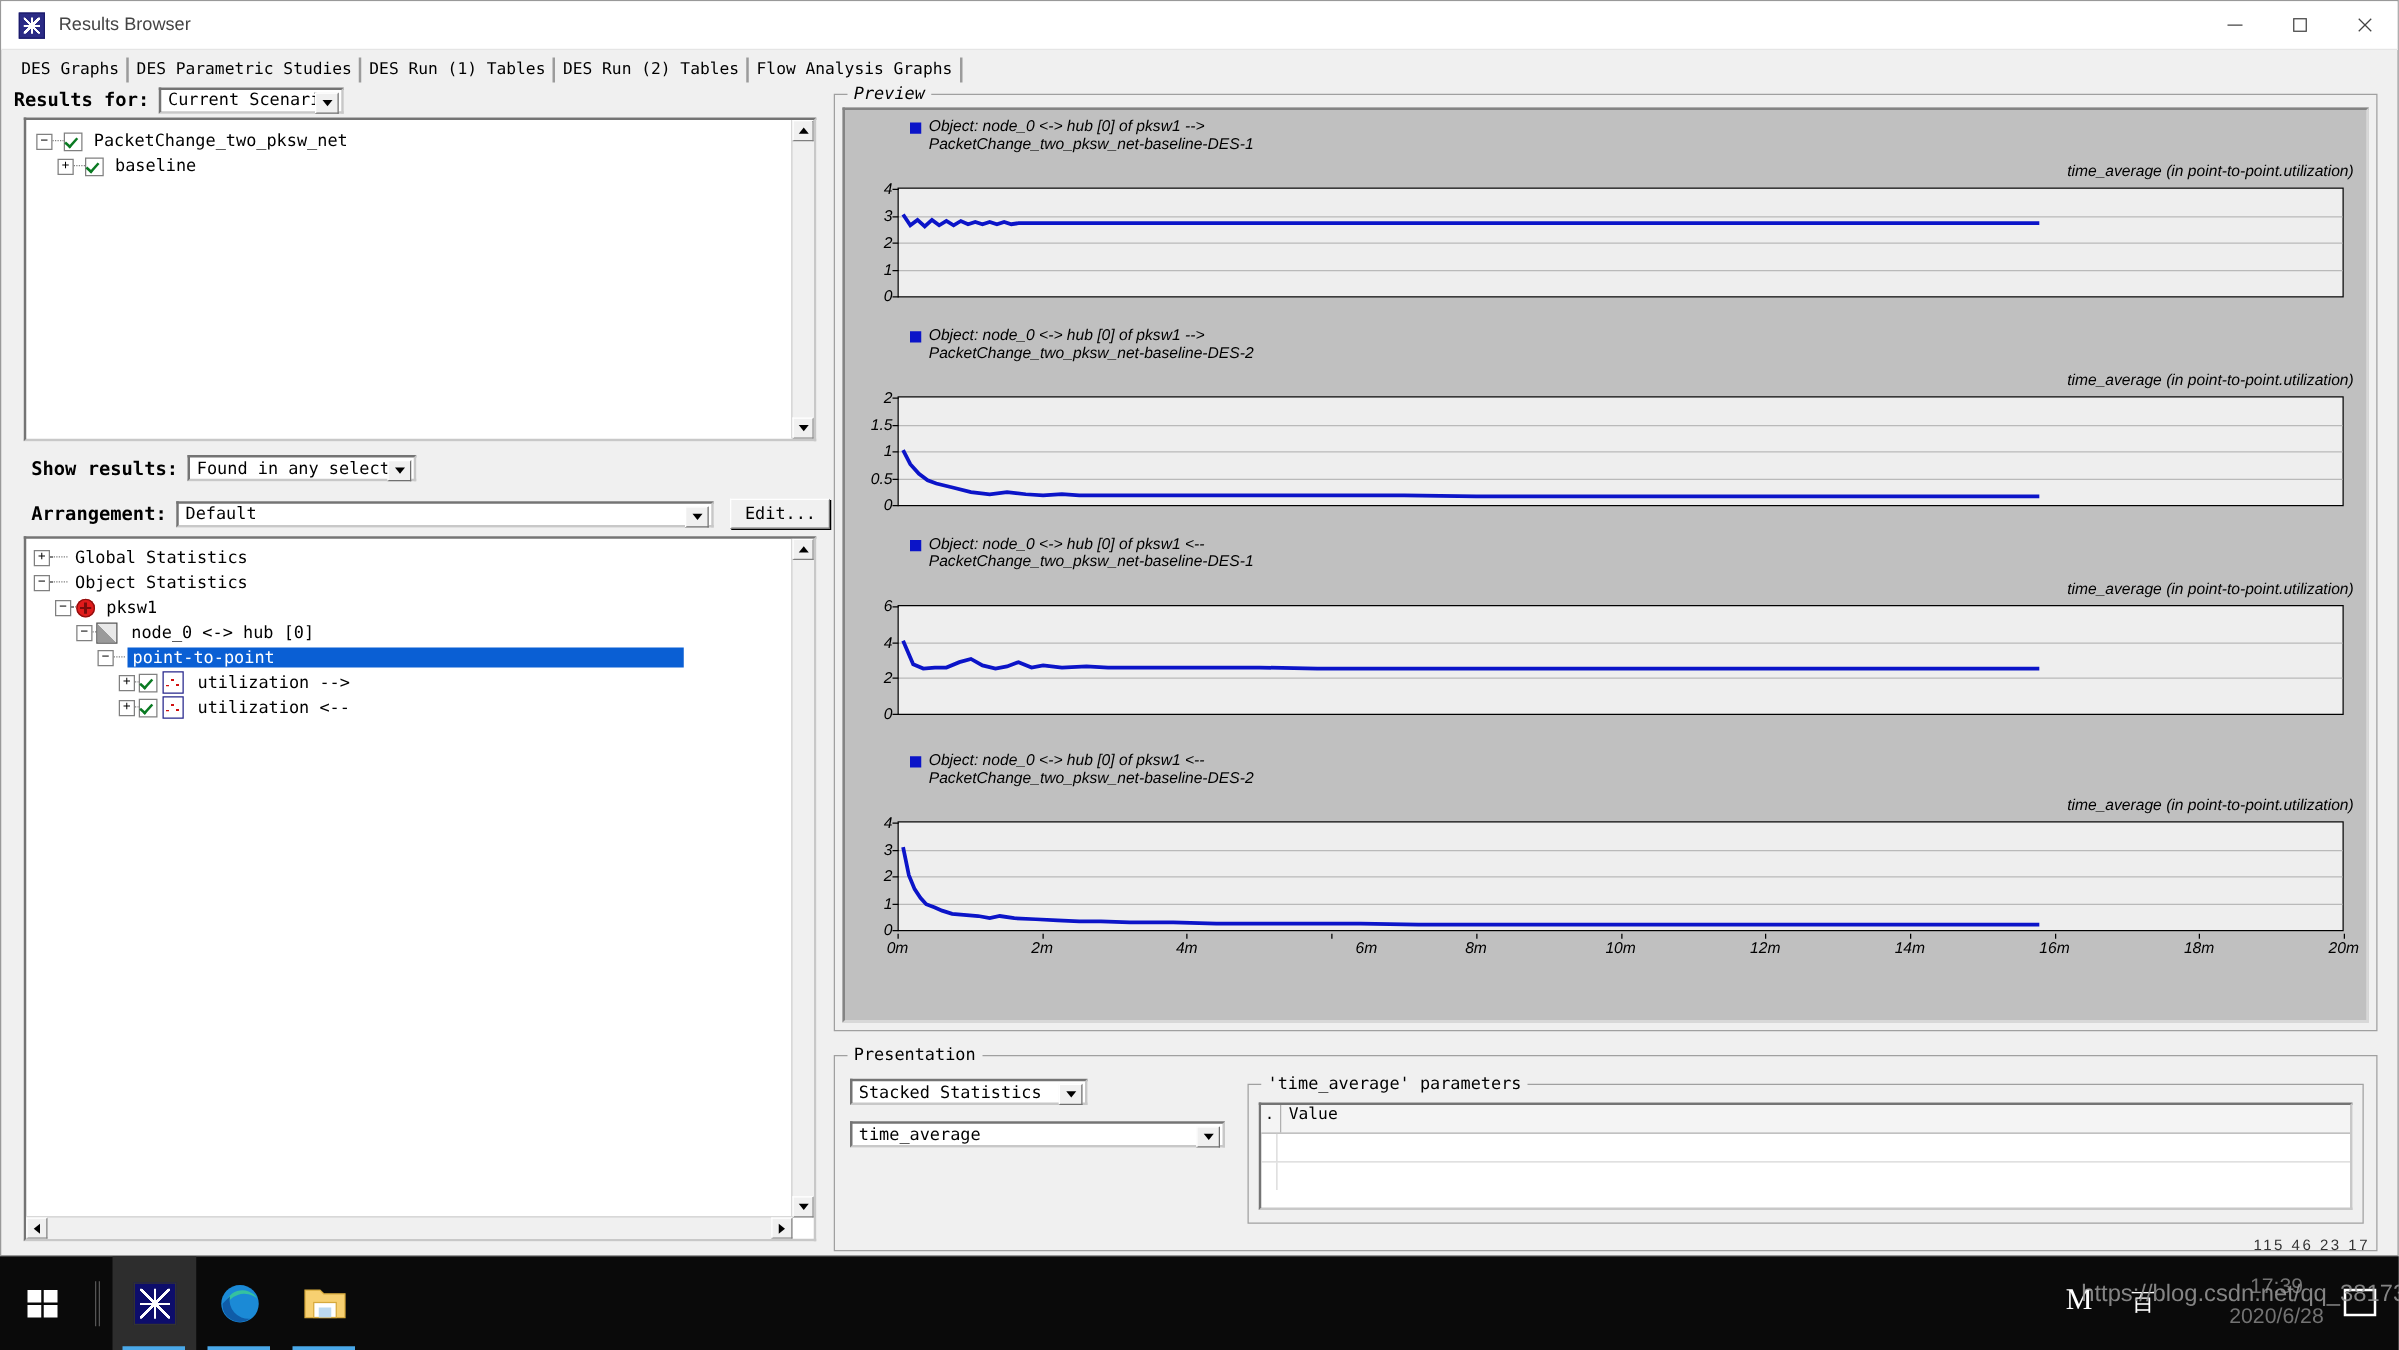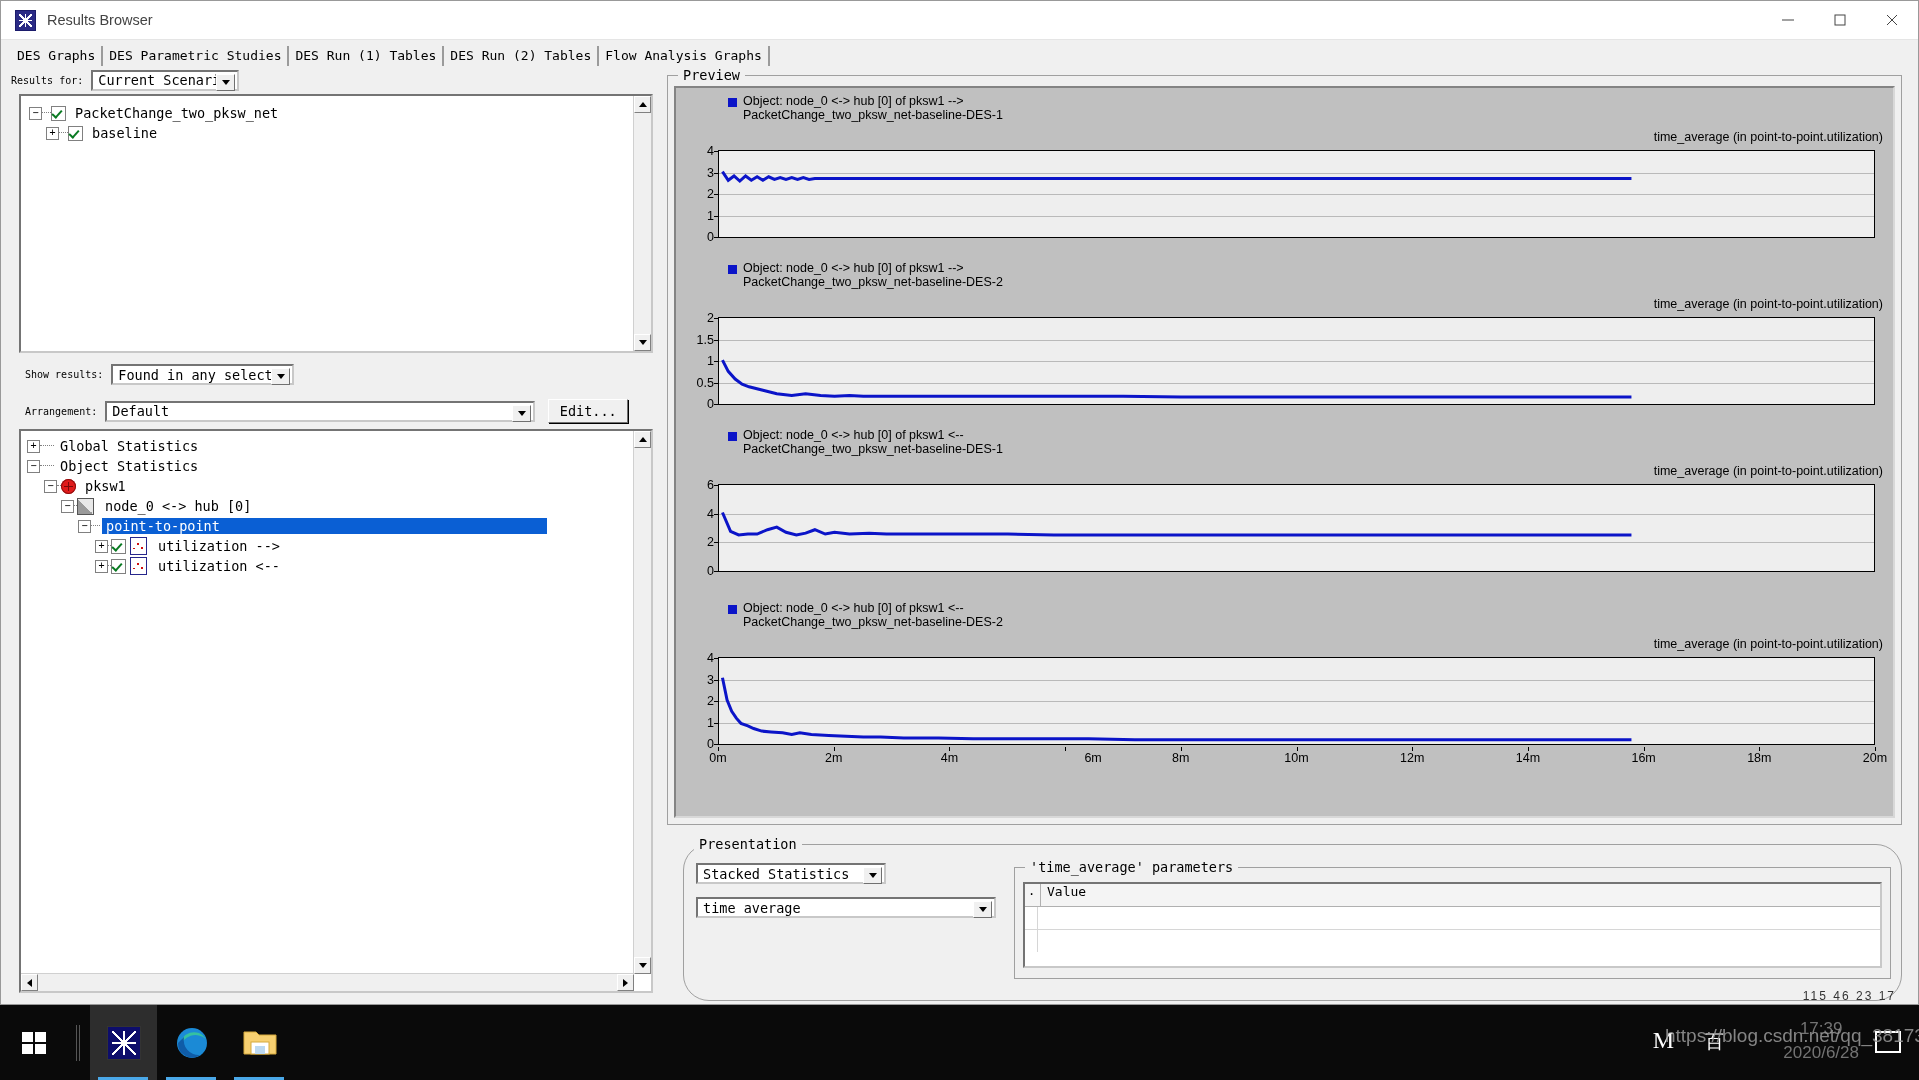--- a/index.html
+++ b/index.html
@@ -34,21 +34,21 @@
   .tab{padding:2px 6px 2px 6px;border-right:2px solid #9b9b9b;line-height:16px;
        font-size:13px;white-space:nowrap;}
   .tab.first{padding-left:2px;}
 
   
   .content{position:absolute;left:0;top:66px;right:0;bottom:0;}
   .leftpane{position:absolute;left:10px;top:0;width:648px;bottom:6px;}
   .rightpane{position:absolute;left:666px;top:0;right:8px;bottom:6px;}
 
   .row{display:flex;align-items:center;height:24px;}
-  .lbl{font-size:10px;white-space:nowrap;}
+  .lbl{font-size:15px;white-space:nowrap;font-weight:bold;}
 
   .combo{position:relative;background:#fff;border:2px inset #c8c8c8;
          height:21px;display:flex;align-items:center;box-sizing:border-box;}
   .combo .val{padding-left:5px;font-size:13.5px;white-space:nowrap;overflow:hidden;}
   .combo .arrow{position:absolute;right:2px;top:2px;width:17px;height:15px;
       background:#f0f0f0;border:1px solid #fff;border-right-color:#707070;border-bottom-color:#707070;
       display:flex;align-items:center;justify-content:center;}
   .combo .arrow:after{content:"";border-left:4px solid transparent;border-right:4px solid transparent;
       border-top:5px solid #000;}
 
@@ -291,21 +291,21 @@
 
       <div style="position:absolute;left:20px;top:978px;display:flex;align-items:center;">
         <span class="chk"></span>
         <span style="padding-left:8px;font-size:13.5px;">Ignore Views</span>
       </div>
       <div class="btn" style="position:absolute;left:545px;top:972px;width:95px;height:24px;">Unselect All</div>
     </div>
 
     <div class="rightpane">
 
-      <div class="group" style="left:0;top:8px;right:8px;height:748px;">
+      <div class="group" style="left:0;top:8px;right:8px;height:748px;font-style:italic;">
         <div class="glabel">Preview</div>
 
         <div class="previewInner">
 
           <div class="chartblock" style="position:absolute;left:0;top:6px;right:0;height:160px;">
             <div class="legend" style="position:absolute;left:52px;top:0;">
               <span class="sq"></span>
               <span>
                 <span>Object: node_0 &lt;-&gt; hub [0] of pksw1 --&gt;</span><br>
                 <span>PacketChange_two_pksw_net-baseline-DES-1</span>
@@ -437,21 +437,21 @@
               <div class="xtickmark" style="left:90%;"></div>
                 <div class="xtick" style="left:90%;top:4px;">18m</div>
               <div class="xtickmark" style="left:100%;"></div>
                 <div class="xtick" style="left:100%;top:4px;">20m</div>
             </div>
           </div>
 
         </div>
       </div>
 
-      <div class="group" style="left:16px;top:777px;right:8px;height:155px;border-radius:26px;">
+      <div class="group" style="left:0;top:777px;right:8px;height:155px;">
         <div class="glabel">Presentation</div>
 
         <div class="combo" style="position:absolute;left:12px;top:18px;width:190px;">
           <div class="val">Stacked Statistics</div>
           <div class="arrow"></div>
         </div>
 
         <div class="combo" style="position:absolute;left:12px;top:52px;width:300px;">
           <div class="val">time_average</div>
           <div class="arrow"></div>

